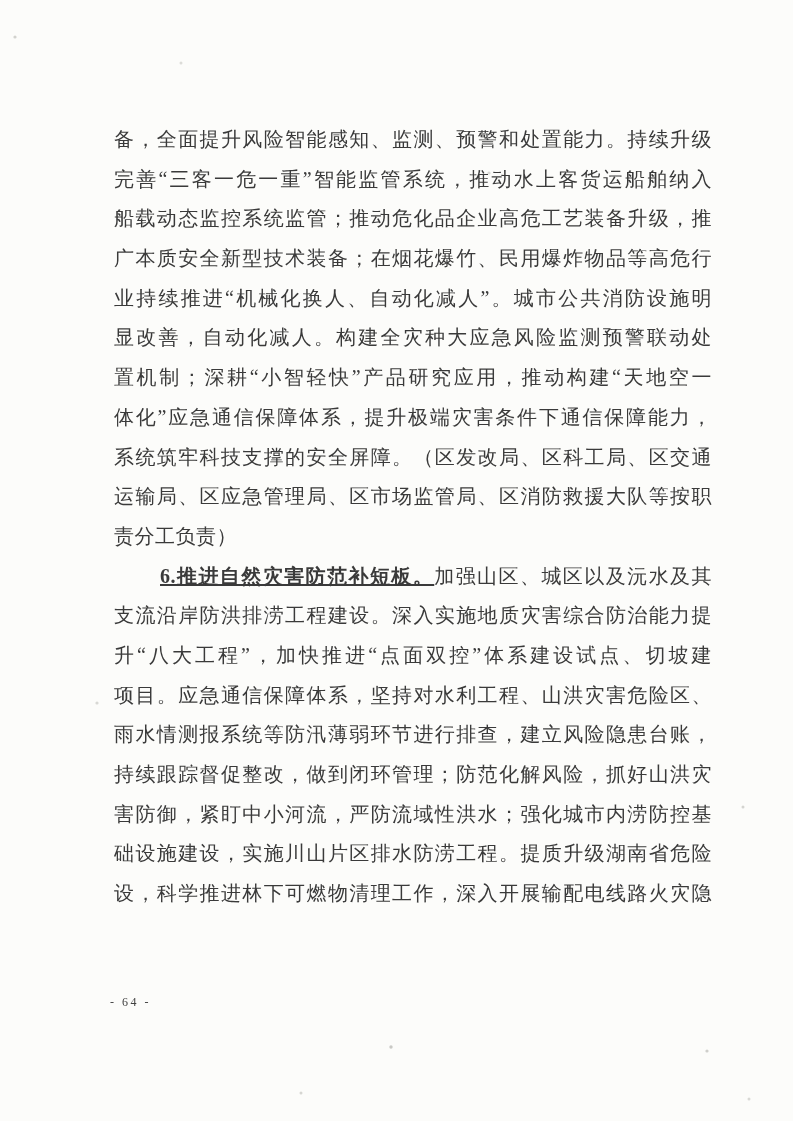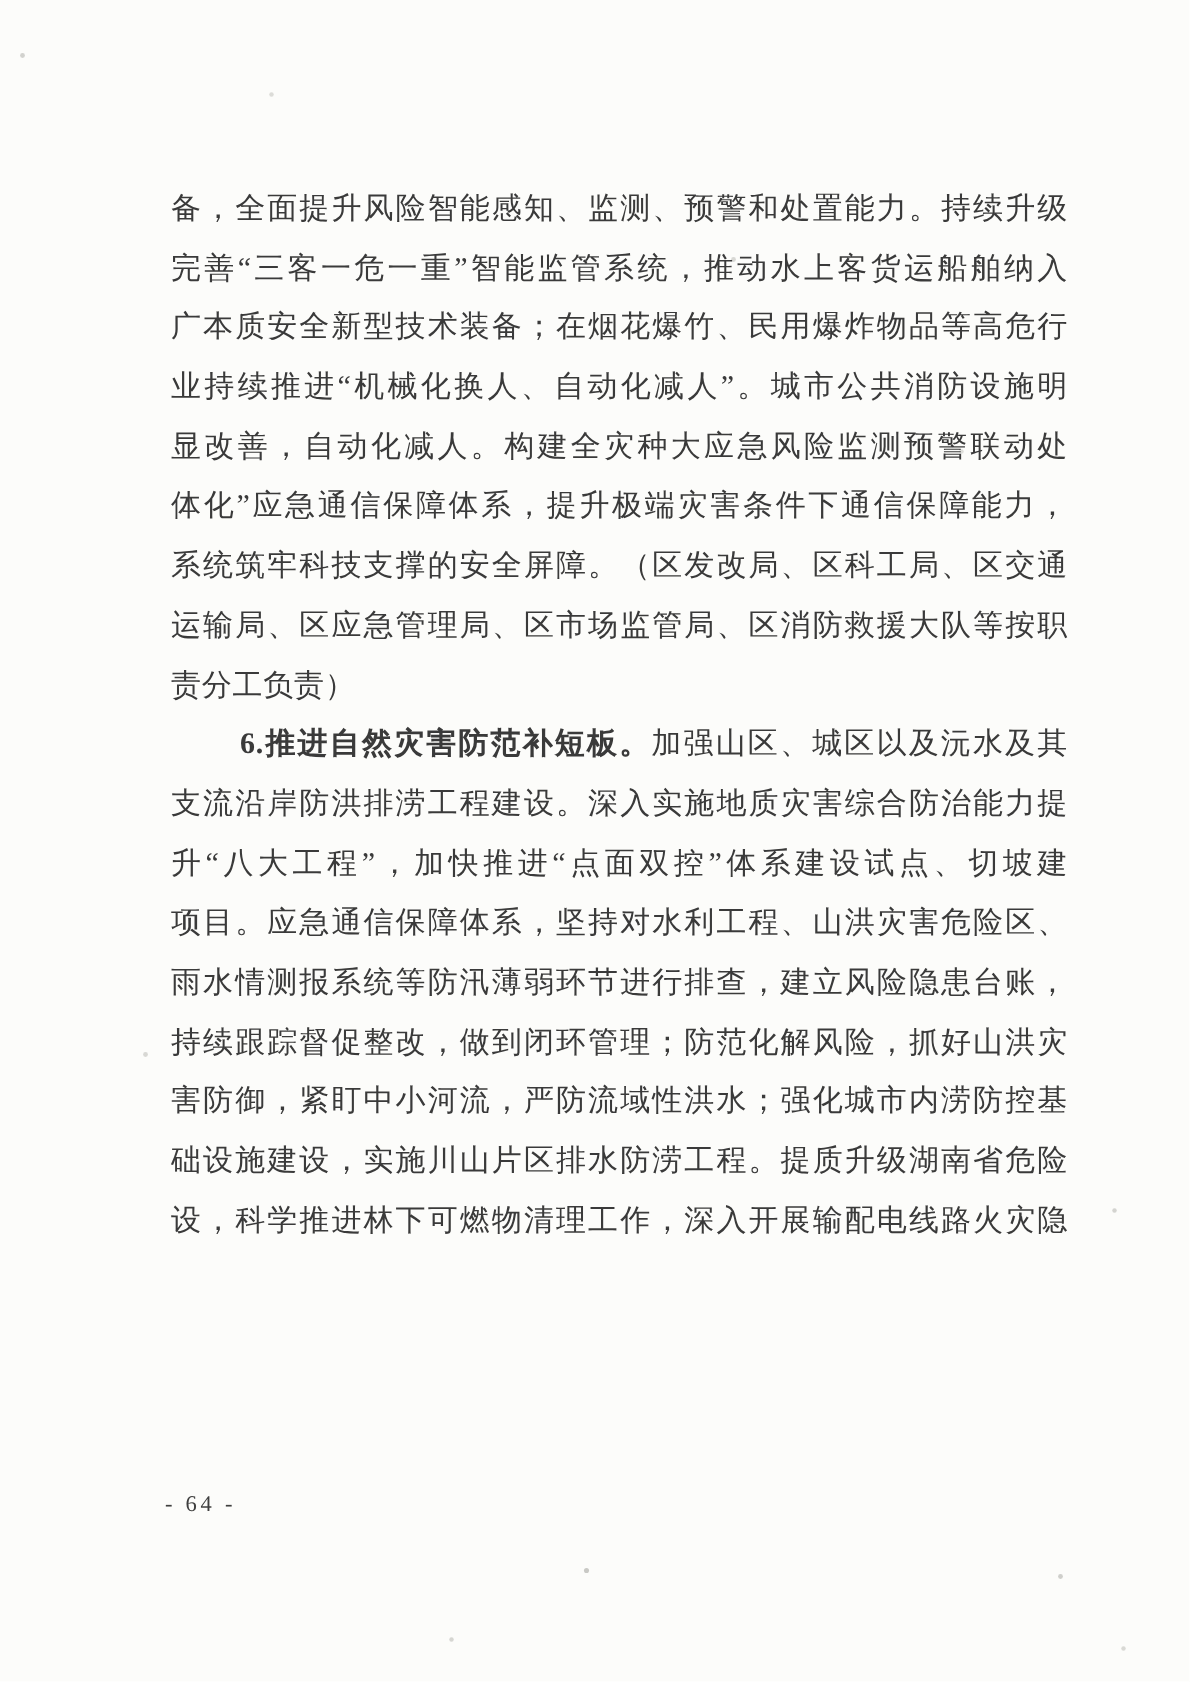--- a/index.html
+++ b/index.html
@@ -31,26 +31,26 @@
     text-align-last: justify;
     text-justify: inter-character;
     white-space: nowrap;
   }
   .line.no-just {
     text-align: center;
     text-align-last: left;
   }
   .line.indent { text-indent: 46px; }
   .seg { letter-spacing: 0.5px; }
-  .seg.bold { font-weight: 700; }
+  .seg.bold { font-weight: 700; text-decoration: underline; }
   .page-number {
     position: absolute;
     left: 110px;
     top: 995px;
-    font-size: 15px;
+    font-size: 12px;
     letter-spacing: 2.5px;
     color: #3f3f3f;
   }
   
   .noise {
     position: absolute;
     top: 0; left: 0;
     width: 2px; height: 2px;
     border-radius: 50%;
     background: transparent;
@@ -69,23 +69,25 @@
 </style>
 </head>
 <body>
 
 <div class="page">
   <div class="noise"></div>
   <div class="doc-body">
       <div class="para">
         <div class="line"><span class="seg">备，全面提升风险智能感知、监测、预警和处置能力。持续升级</span></div>
         <div class="line"><span class="seg">完善“三客一危一重”智能监管系统，推动水上客货运船舶纳入</span></div>
+        <div class="line"><span class="seg">船载动态监控系统监管；推动危化品企业高危工艺装备升级，推</span></div>
         <div class="line"><span class="seg">广本质安全新型技术装备；在烟花爆竹、民用爆炸物品等高危行</span></div>
         <div class="line"><span class="seg">业持续推进“机械化换人、自动化减人”。城市公共消防设施明</span></div>
         <div class="line"><span class="seg">显改善，自动化减人。构建全灾种大应急风险监测预警联动处</span></div>
+        <div class="line"><span class="seg">置机制；深耕“小智轻快”产品研究应用，推动构建“天地空一</span></div>
         <div class="line"><span class="seg">体化”应急通信保障体系，提升极端灾害条件下通信保障能力，</span></div>
         <div class="line"><span class="seg">系统筑牢科技支撑的安全屏障。（区发改局、区科工局、区交通</span></div>
         <div class="line"><span class="seg">运输局、区应急管理局、区市场监管局、区消防救援大队等按职</span></div>
         <div class="line no-just"><span class="seg">责分工负责）</span></div>
       </div>
       <div class="para">
         <div class="line indent"><span class="seg bold">6.推进自然灾害防范补短板。</span><span class="seg">加强山区、城区以及沅水及其</span></div>
         <div class="line"><span class="seg">支流沿岸防洪排涝工程建设。深入实施地质灾害综合防治能力提</span></div>
         <div class="line"><span class="seg">升“八大工程”，加快推进“点面双控”体系建设试点、切坡建</span></div>
         <div class="line"><span class="seg">项目。应急通信保障体系，坚持对水利工程、山洪灾害危险区、</span></div>

